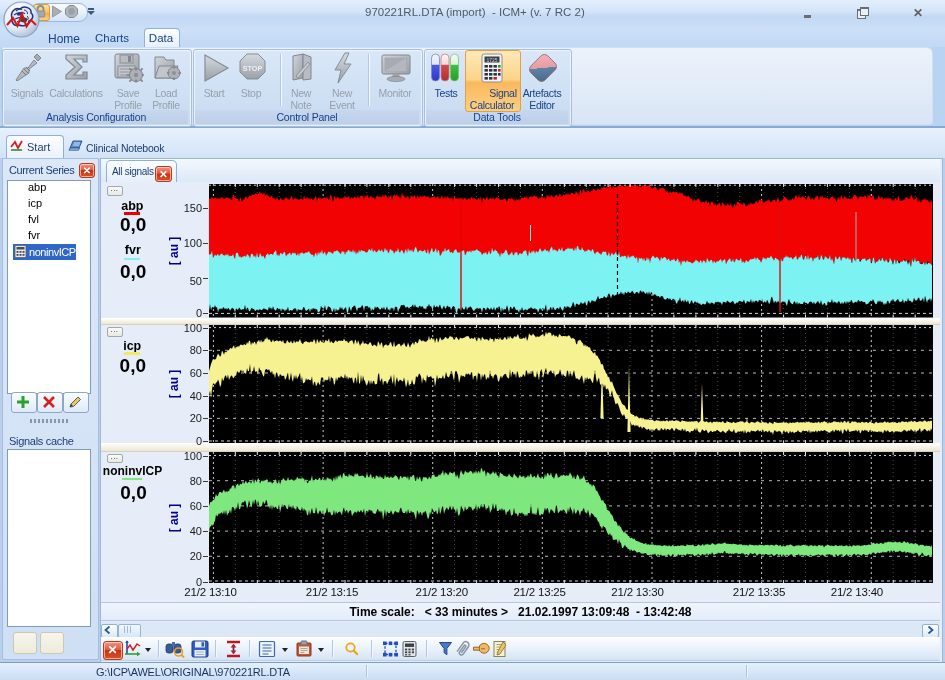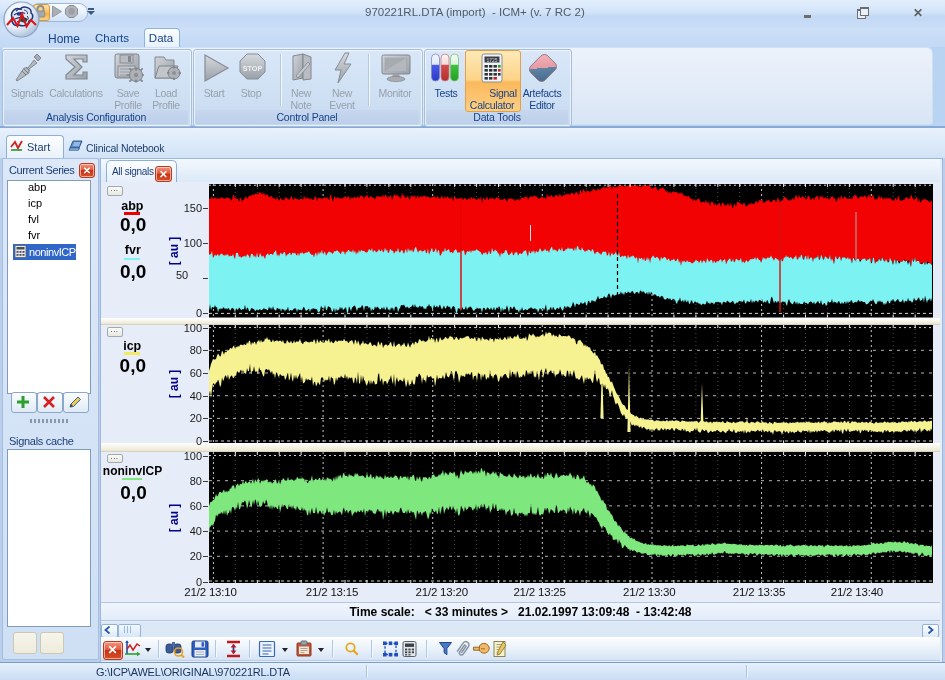--- a/index.html
+++ b/index.html
@@ -303,21 +303,21 @@
 <div class="a" style="left:92.80000000000001px;top:356.4px;width:80px;text-align:center;font-size:19px;font-weight:bold;color:#000;line-height:20px;">0,0</div>
 <div class="a" style="left:144.5px;top:376px;width:60px;height:16px;text-align:center;font-size:12px;font-weight:bold;color:#00008b;transform:rotate(-90deg);">[ au ]</div>
 <div class="a" style="left:72.5px;top:464px;width:120px;text-align:center;font-size:12px;font-weight:bold;color:#000;line-height:14px;">noninvICP</div>
 <div class="a" style="left:121.5px;top:477.9px;width:20px;height:2.6px;background:#7ee87e;"></div>
 <div class="a" style="left:93.5px;top:482.5px;width:80px;text-align:center;font-size:19px;font-weight:bold;color:#000;line-height:20px;">0,0</div>
 <div class="a" style="left:144.5px;top:509.70000000000005px;width:60px;height:16px;text-align:center;font-size:12px;font-weight:bold;color:#00008b;transform:rotate(-90deg);">[ au ]</div>
 <div class="a" style="left:176px;top:201.7px;width:26px;text-align:right;font-size:11px;color:#1a1a1a;line-height:12px;">150</div>
 <div class="a" style="left:203px;top:207.7px;width:5px;height:1px;background:#3a3a3a;"></div>
 <div class="a" style="left:176px;top:236.9px;width:26px;text-align:right;font-size:11px;color:#1a1a1a;line-height:12px;">100</div>
 <div class="a" style="left:203px;top:242.9px;width:5px;height:1px;background:#3a3a3a;"></div>
-<div class="a" style="left:176px;top:269px;width:26px;font-size:11px;color:#1a1a1a;line-height:12px;">50</div>
+<div class="a" style="left:176px;top:275px;width:26px;text-align:right;font-size:11px;color:#1a1a1a;line-height:12px;">50</div>
 <div class="a" style="left:203px;top:278.2px;width:5px;height:1px;background:#3a3a3a;"></div>
 <div class="a" style="left:176px;top:307.4px;width:26px;text-align:right;font-size:11px;color:#1a1a1a;line-height:12px;">0</div>
 <div class="a" style="left:203px;top:313.4px;width:5px;height:1px;background:#3a3a3a;"></div>
 <div class="a" style="left:176px;top:321.6px;width:26px;text-align:right;font-size:11px;color:#1a1a1a;line-height:12px;">100</div>
 <div class="a" style="left:203px;top:327.6px;width:5px;height:1px;background:#3a3a3a;"></div>
 <div class="a" style="left:176px;top:344.3px;width:26px;text-align:right;font-size:11px;color:#1a1a1a;line-height:12px;">80</div>
 <div class="a" style="left:203px;top:350.3px;width:5px;height:1px;background:#3a3a3a;"></div>
 <div class="a" style="left:176px;top:367.0px;width:26px;text-align:right;font-size:11px;color:#1a1a1a;line-height:12px;">60</div>
 <div class="a" style="left:203px;top:373.0px;width:5px;height:1px;background:#3a3a3a;"></div>
 <div class="a" style="left:176px;top:389.70000000000005px;width:26px;text-align:right;font-size:11px;color:#1a1a1a;line-height:12px;">40</div>
@@ -335,21 +335,21 @@
 <div class="a" style="left:176px;top:525.1px;width:26px;text-align:right;font-size:11px;color:#1a1a1a;line-height:12px;">40</div>
 <div class="a" style="left:203px;top:531.1px;width:5px;height:1px;background:#3a3a3a;"></div>
 <div class="a" style="left:176px;top:550.3px;width:26px;text-align:right;font-size:11px;color:#1a1a1a;line-height:12px;">20</div>
 <div class="a" style="left:203px;top:556.3px;width:5px;height:1px;background:#3a3a3a;"></div>
 <div class="a" style="left:176px;top:575.5px;width:26px;text-align:right;font-size:11px;color:#1a1a1a;line-height:12px;">0</div>
 <div class="a" style="left:203px;top:581.5px;width:5px;height:1px;background:#3a3a3a;"></div>
 <div class="a" style="left:172.5px;top:586px;width:76px;text-align:center;font-size:11.5px;letter-spacing:-0.2px;color:#111;">21/2 13:10</div>
 <div class="a" style="left:282.2px;top:586px;width:76px;text-align:right;font-size:11.5px;letter-spacing:-0.2px;color:#111;">21/2 13:15</div>
 <div class="a" style="left:391.9px;top:586px;width:76px;text-align:right;font-size:11.5px;letter-spacing:-0.2px;color:#111;">21/2 13:20</div>
 <div class="a" style="left:501.6px;top:586px;width:76px;text-align:center;font-size:11.5px;letter-spacing:-0.2px;color:#111;">21/2 13:25</div>
-<div class="a" style="left:611.3px;top:586px;width:76px;text-align:center;font-size:11.5px;letter-spacing:-0.2px;color:#111;">21/2 13:30</div>
+<div class="a" style="left:611.3px;top:586px;width:76px;font-size:11.5px;letter-spacing:-0.2px;color:#111;">21/2 13:30</div>
 <div class="a" style="left:721.0px;top:586px;width:76px;text-align:center;font-size:11.5px;letter-spacing:-0.2px;color:#111;">21/2 13:35</div>
 <div class="a" style="left:830.7px;top:586px;width:76px;text-align:left;font-size:11.5px;letter-spacing:-0.2px;color:#111;">21/2 13:40</div>
 <div class="a" style="left:101px;top:601.5px;width:839px;height:19.5px;background:linear-gradient(#f0f5fd,#e2ecf9);border-top:1px solid #b3c7e2;border-bottom:1px solid #b3c7e2;box-sizing:border-box;"></div>
 <div class="a" style="left:101px;top:605px;width:839px;text-align:center;font-size:12px;font-weight:bold;color:#000;">Time scale: &nbsp; &lt; 33 minutes &gt; &nbsp;&nbsp;21.02.1997 13:09:48&nbsp; - 13:42:48</div>
 
 <div class="a" style="left:101px;top:622px;width:839px;height:15px;background:#dce8f6;"></div>
 <div class="a" style="left:101px;top:623.5px;width:15px;height:12px;background:linear-gradient(#fdfeff,#dce9f8);border:1px solid #8fb2d8;border-radius:2px;"></div>
 <svg class="a" style="left:104px;top:626px;" width="8" height="8" viewBox="0 0 8 8">
     <path d="M5.5 0.5 L1.5 4 L5.5 7.5" fill="none" stroke="#2458a8" stroke-width="1.8"></path>
   </svg>

